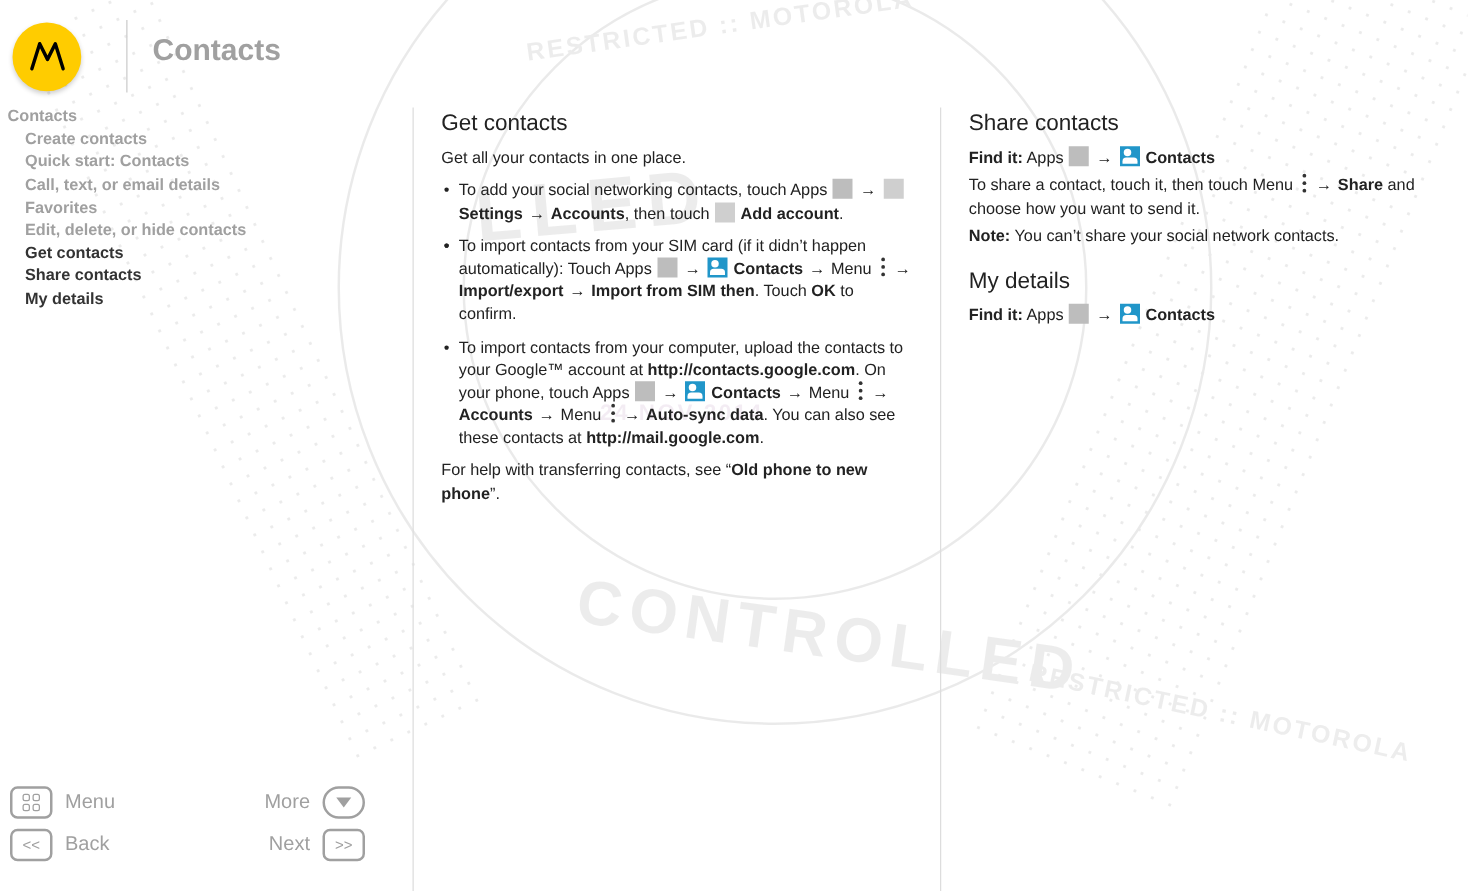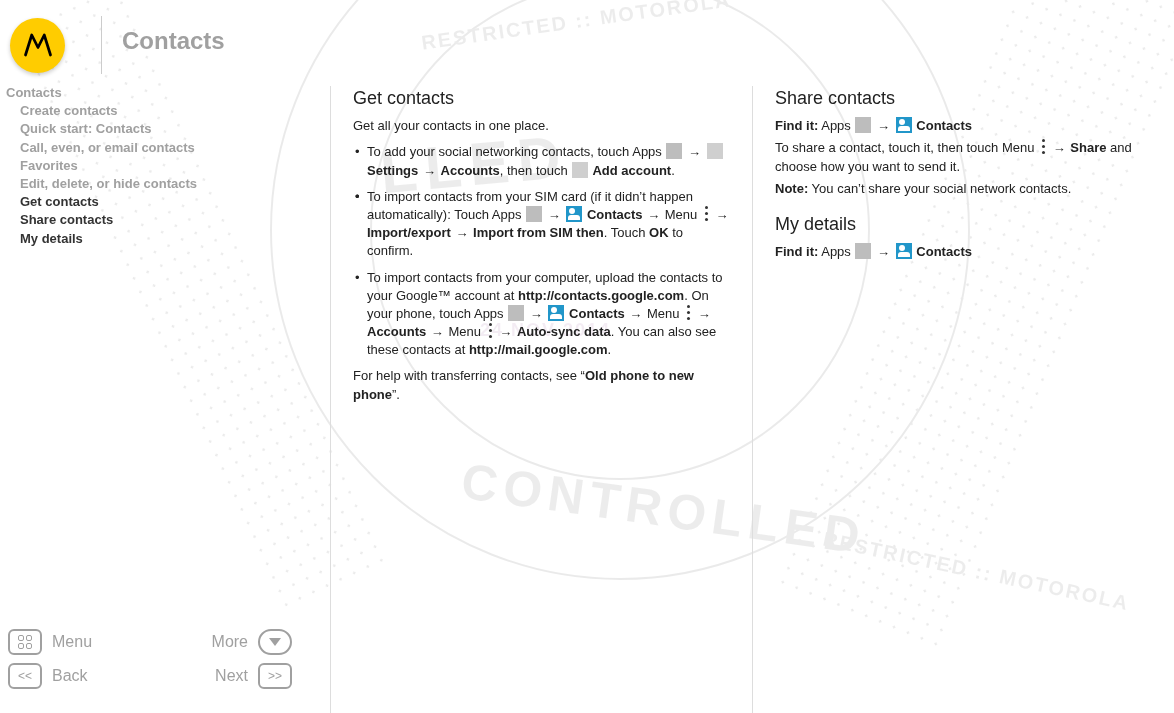--- a/index.html
+++ b/index.html
@@ -104,21 +104,21 @@
   <div class="page-title">Contacts</div>
 </div>
 
 <div class="layout">
 
   <div class="sidebar">
     <nav class="toc">
       <a href="#" class="root">Contacts</a>
       <a href="#" class="child">Create contacts</a>
       <a href="#" class="child">Quick start: Contacts</a>
-      <a href="#" class="child">Call, even, or email contacts</a>
+      <a href="#" class="child">Call, text, or email details</a>
       <a href="#" class="child">Favorites</a>
       <a href="#" class="child">Edit, delete, or hide contacts</a>
       <a href="#" class="child active">Get contacts</a>
       <a href="#" class="child active">Share contacts</a>
       <a href="#" class="child active">My details</a>
     </nav>
 
     <div class="nav">
       <div class="nav-row">
         <div class="nav-btn">

